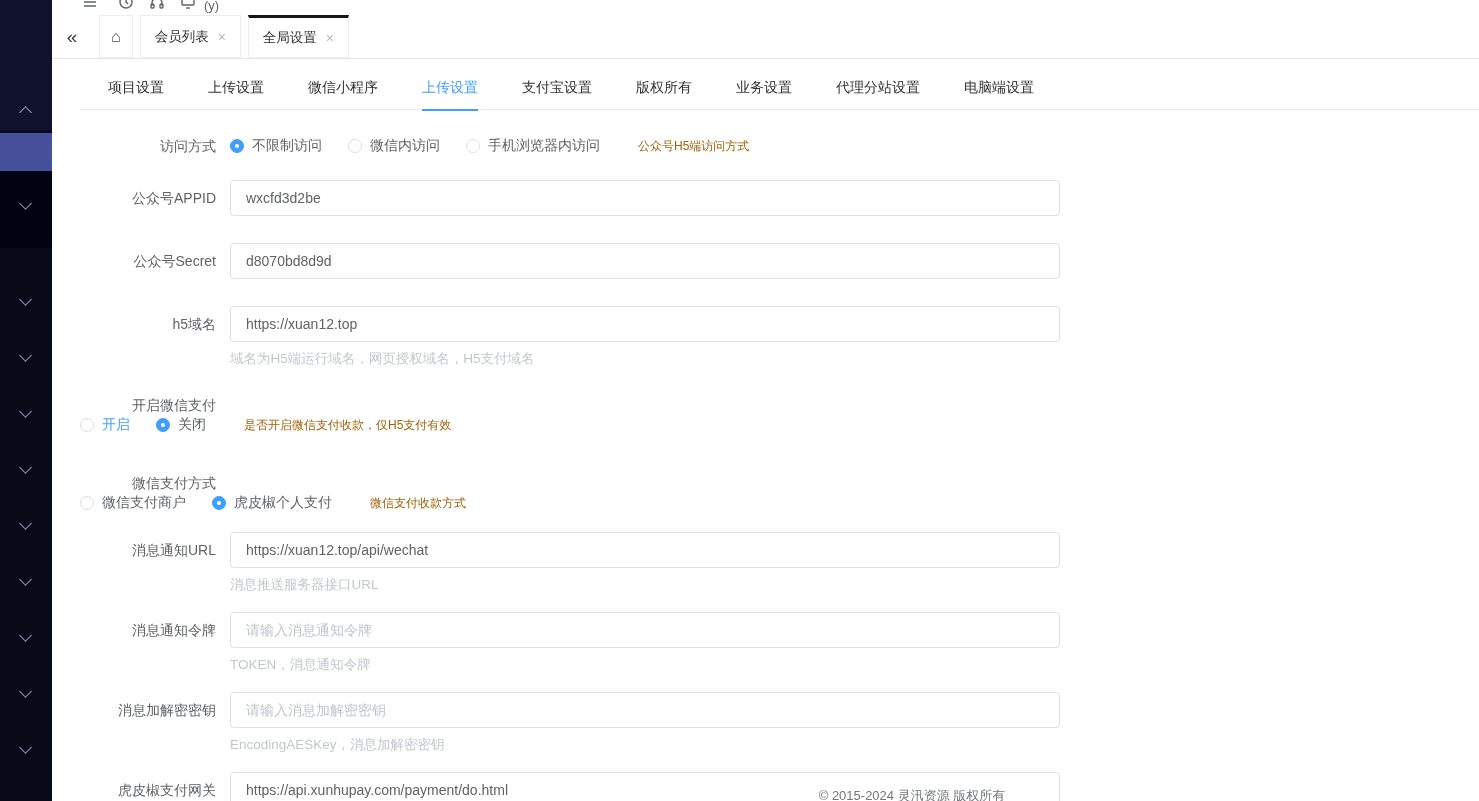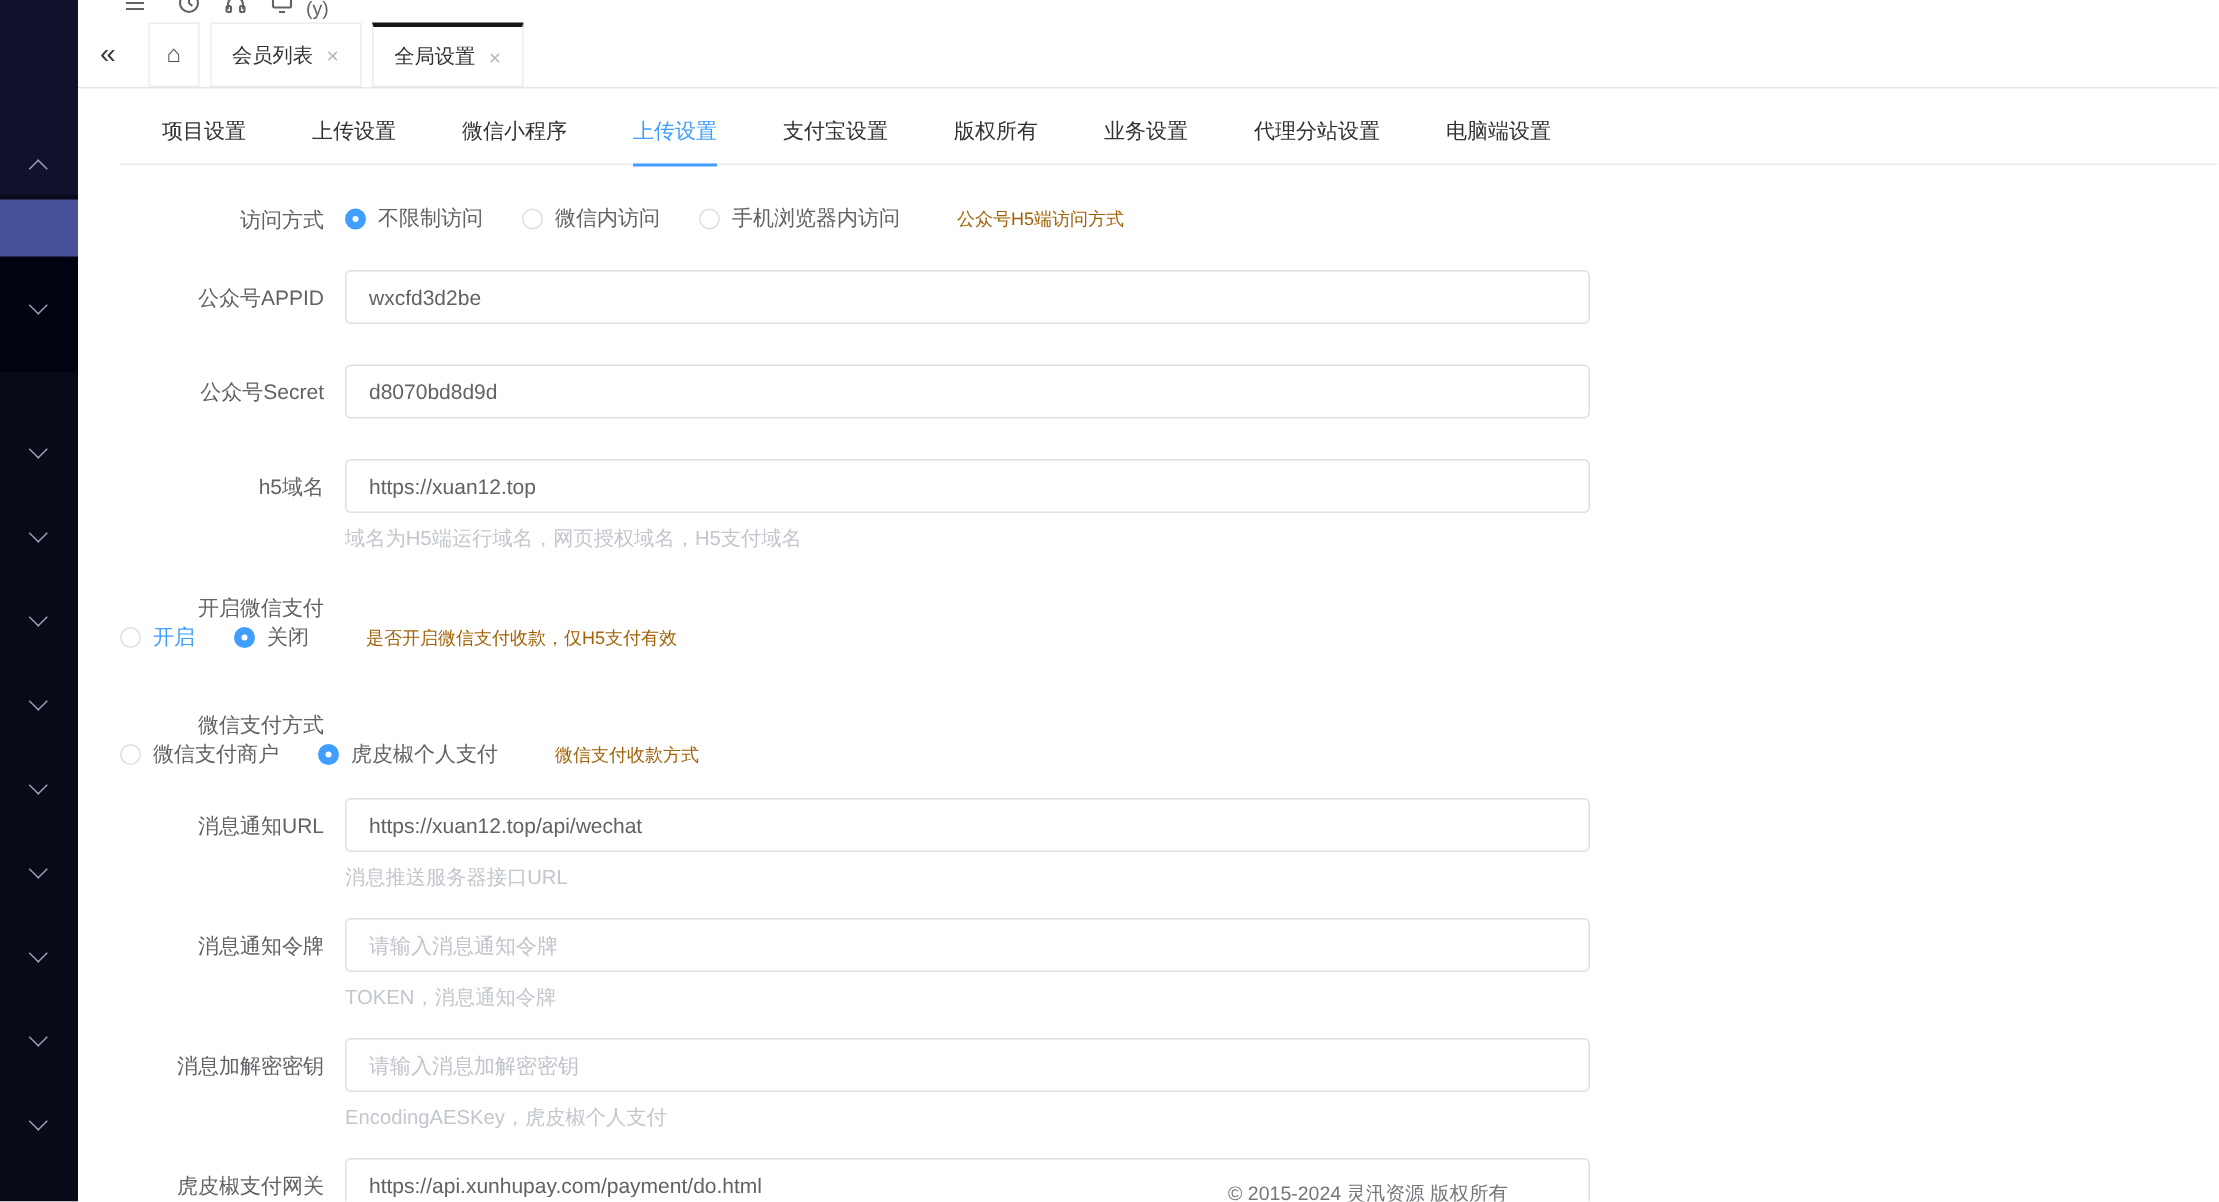--- a/index.html
+++ b/index.html
@@ -277,21 +277,21 @@
           <div class="form-content">
             <input class="text-input" type="text" placeholder="请输入消息通知令牌" style="">
             <div class="hint">TOKEN，消息通知令牌</div>
           </div>
         </div>
 
         <div class="form-item" style="margin-bottom:18px;">
           <div class="form-label">消息加解密密钥</div>
           <div class="form-content">
             <input class="text-input" type="text" placeholder="请输入消息加解密密钥" style="">
-            <div class="hint">EncodingAESKey，虎皮椒个人支付</div>
+            <div class="hint">EncodingAESKey，消息加解密密钥</div>
           </div>
         </div>
 
         <div class="form-item" style="margin-bottom:0;">
           <div class="form-label">虎皮椒支付网关</div>
           <div class="form-content">
             <input class="text-input" type="text" value="https://api.xunhupay.com/payment/do.html" style="">
           </div>
         </div>
 

